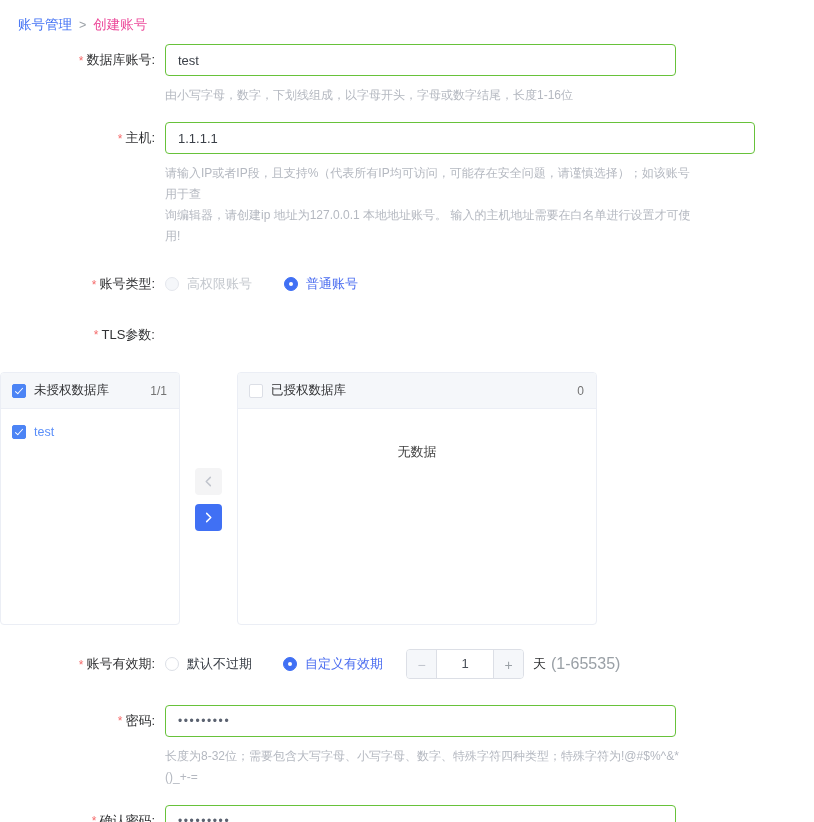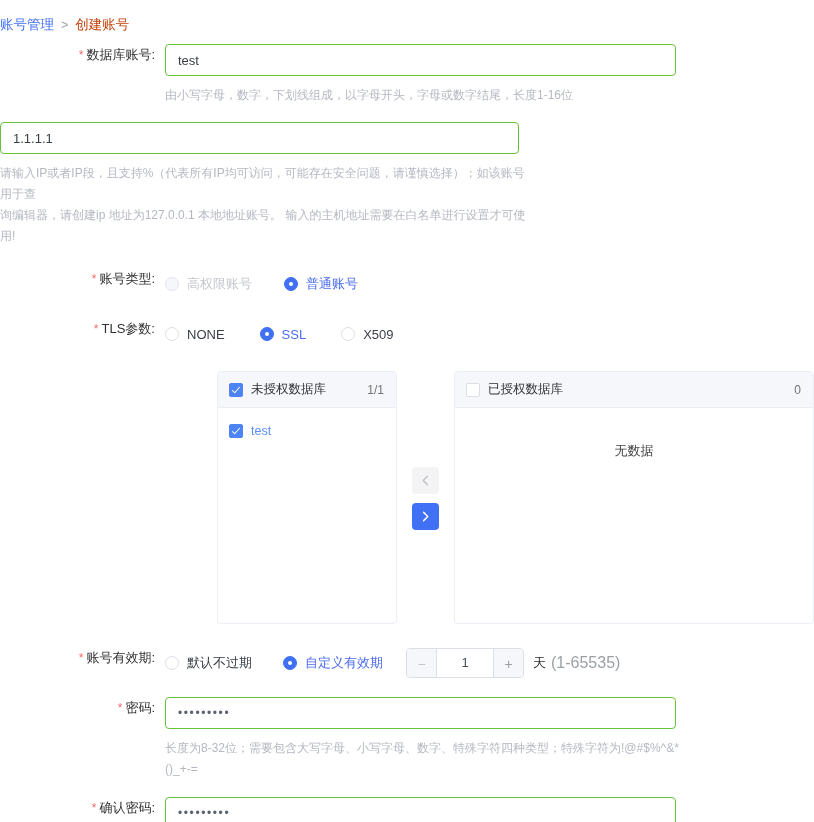--- a/index.html
+++ b/index.html
@@ -13,41 +13,41 @@
     font-family: "Liberation Sans", "DejaVu Sans", sans-serif;
     font-size: 13px;
     color: #303133;
     overflow: hidden;
   }
   .page { position: relative; width: 814px; height: 822px; }
 
   
   .breadcrumb {
     position: absolute;
-    left: 0; top: 16px;
+    left: 18px; top: 16px;
     display: flex; align-items: center;
     font-size: 13.5px;
     line-height: 18px;
   }
   .bc-link { color: #4070f4; cursor: pointer; }
   .bc-sep { color: #9aa0a6; margin: 0 7px; font-size: 12.5px; }
-  .bc-current { color: #c2410c; }
+  .bc-current { color: #ec4899; }
 
   
   .form { position: absolute; left: 0; top: 44px; width: 814px; }
   .row { display: flex; align-items: flex-start; position: relative; }
   .label {
     width: 165px;
     min-width: 165px;
     text-align: right;
     padding-right: 10px;
     box-sizing: border-box;
     font-size: 13px;
     color: #303133;
-    line-height: 21px;
+    line-height: 32px;
     white-space: nowrap;
   }
   .label .req {
     color: #f56c6c;
     margin-right: 3px;
     font-size: 12px;
     vertical-align: middle;
   }
   .field { flex: 1; position: relative; }
 
@@ -60,21 +60,21 @@
     background: #fff;
     padding: 0 12px;
     font-size: 13px;
     color: #3a3f47;
     line-height: 30px;
     display: block;
     font-family: inherit;
     outline: none;
   }
   .input.w1 { width: 511px; }
-  .input.w2 { width: 519px; }
+  .input.w2 { width: 590px; }
   .input.pw { letter-spacing: 1.6px; color: #5b6270; font-size: 12px; }
 
   .hint {
     color: #b4b8c0;
     font-size: 12px;
     line-height: 21px;
     margin-top: 9px;
     max-width: 530px;
   }
 
@@ -110,21 +110,21 @@
     border-radius: 50%;
     background: #fff;
   }
   .radio .rlabel { font-size: 13px; color: #3a3f47; }
   .radio.checked .rlabel { color: #4a6cf0; }
   .radio.disabled { cursor: not-allowed; }
   .radio.disabled .dot { background: #f5f7fa; border-color: #e4e7ed; }
   .radio.disabled .rlabel { color: #c4c8ce; }
 
   
-  .transfer { display: flex; align-items: flex-start; justify-content: flex-end; }
+  .transfer { display: flex; align-items: flex-start; }
   .panel {
     width: 180px;
     height: 253px;
     border: 1px solid #ebeef5;
     border-radius: 4px;
     background: #fff;
     box-sizing: border-box;
     overflow: hidden;
   }
   .panel.left { width: 180px; }
@@ -265,20 +265,23 @@
       <div class="label">
         <span class="req">*</span><span>数据库账号:</span>
       </div>
       <div class="field">
         <input class="input w1" type="text" value="test" style="">
         <div class="hint">由小写字母，数字，下划线组成，以字母开头，字母或数字结尾，长度1-16位</div>
       </div>
     </div>
 
     <div class="row" style="margin-top:16px">
+      <div class="label">
+        <span class="req">*</span><span>主机:</span>
+      </div>
       <div class="field">
         <input class="input w2" type="text" value="1.1.1.1" style="">
         <div class="hint">请输入IP或者IP段，且支持%（代表所有IP均可访问，可能存在安全问题，请谨慎选择）；如该账号用于查</div>
         <div class="hint" style="margin-top:0">询编辑器，请创建ip 地址为127.0.0.1 本地地址账号。 输入的主机地址需要在白名单进行设置才可使用!</div>
       </div>
     </div>
 
     <div class="row" style="margin-top:21px">
       <div class="label">
         <span class="req">*</span><span>账号类型:</span>
@@ -293,36 +296,20 @@
             <span class="dot"></span>
             <span class="rlabel">普通账号</span>
           </label>
         </div>
       </div>
     </div>
 
     <div class="row" style="margin-top:18px">
       <div class="label">
         <span class="req">*</span><span>TLS参数:</span>
-      </div>
-      <div class="field">
-        <div class="radio-group">
-          <label class="radio" style="margin-right:35px">
-            <span class="dot"></span>
-            <span class="rlabel">NONE</span>
-          </label>
-          <label class="radio checked" style="margin-right:35px">
-            <span class="dot"></span>
-            <span class="rlabel">SSL</span>
-          </label>
-          <label class="radio">
-            <span class="dot"></span>
-            <span class="rlabel">X509</span>
-          </label>
-        </div>
       </div>
     </div>
 
     <div class="row" style="margin-top:21px">
       <div class="field">
         <div class="transfer">
 
           <div class="panel left">
             <div class="panel-head">
               <span class="cb checked"></span>
@@ -383,21 +370,21 @@
             <button class="st-btn minus">−</button>
             <input class="st-val" type="text" value="1" style="">
             <button class="st-btn plus">+</button>
           </span>
           <span class="unit">天</span>
           <span class="range">(1-65535)</span>
         </div>
       </div>
     </div>
 
-    <div class="row" style="margin-top:18px">
+    <div class="row" style="margin-top:24px">
       <div class="label">
         <span class="req">*</span><span>密码:</span>
       </div>
       <div class="field">
         <input class="input w1 pw" type="text" value="•••••••••" style="">
         <div class="hint">长度为8-32位；需要包含大写字母、小写字母、数字、特殊字符四种类型；特殊字符为!@#$%^&amp;*()_+-=</div>
       </div>
     </div>
 
     <div class="row" style="margin-top:17px">

